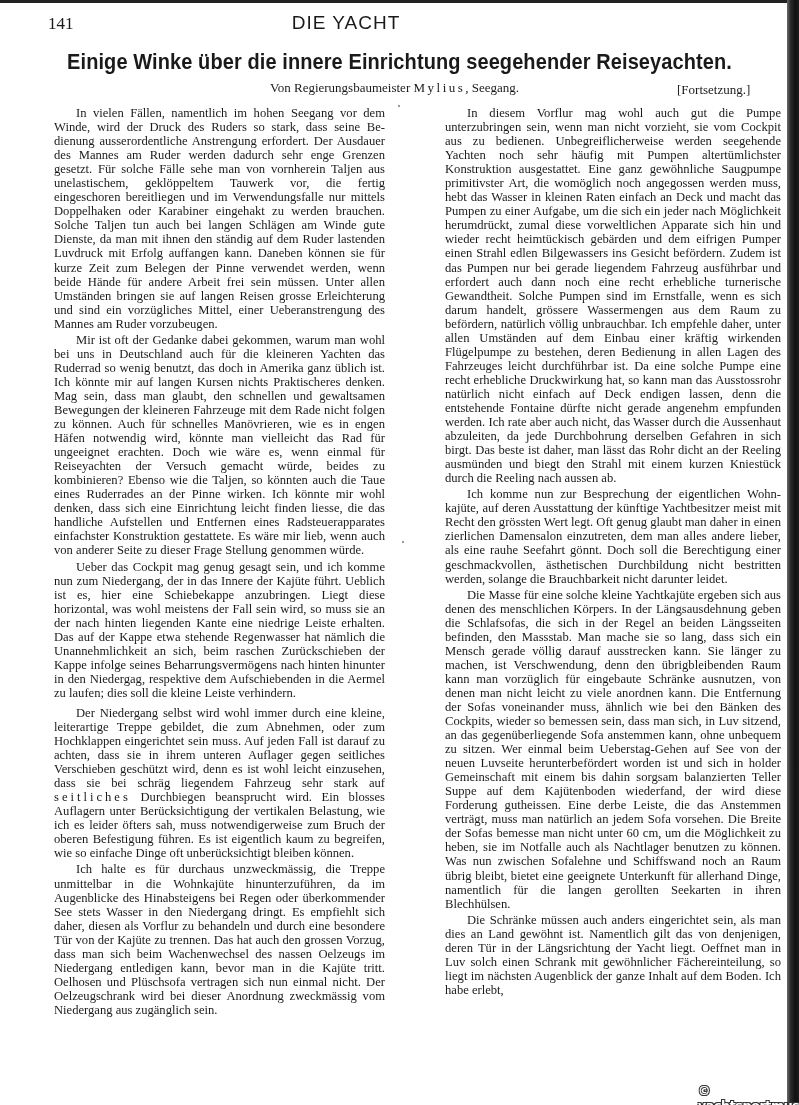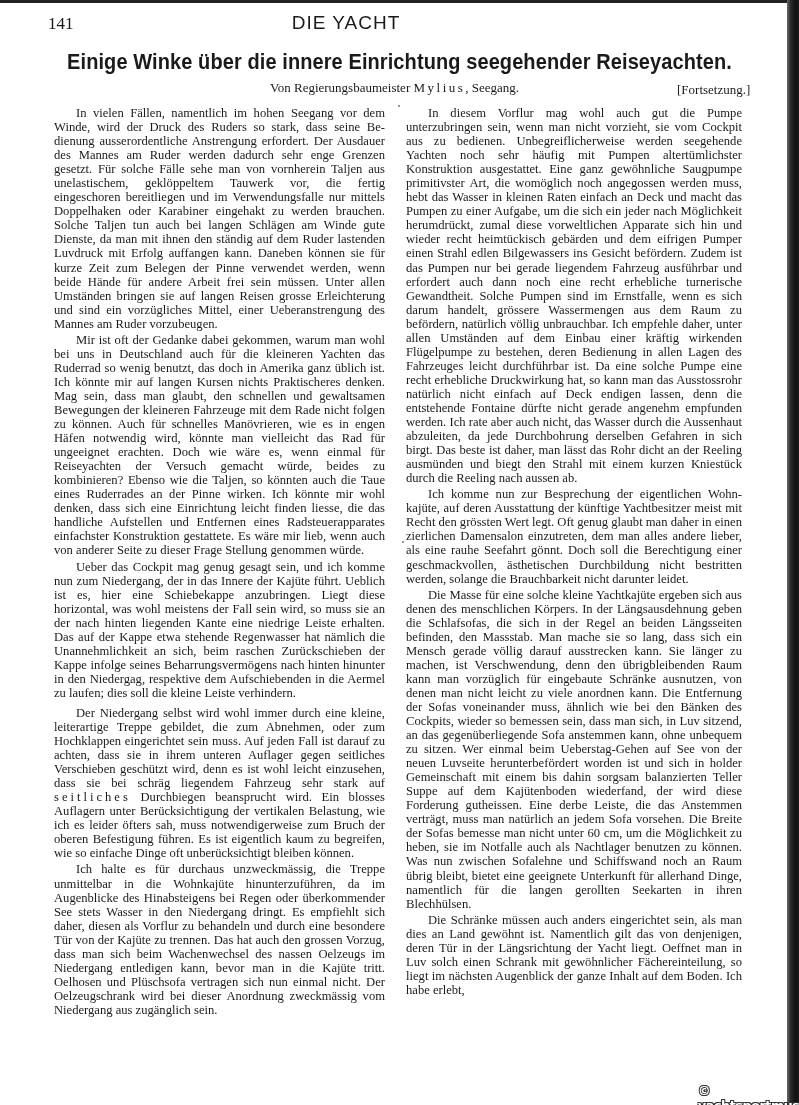--- a/index.html
+++ b/index.html
@@ -17,21 +17,21 @@
     font-family: "Liberation Sans", "DejaVu Sans", sans-serif; font-size: 19px; letter-spacing: 1px; }
   .title { position: absolute; left: 0; width: 799px; top: 50px; text-align: center;
     font-family: "Liberation Sans", "DejaVu Sans", sans-serif; font-weight: bold; font-size: 21.5px;
     transform: scaleX(0.93); transform-origin: center; letter-spacing: 0.1px; }
   .byline { position: absolute; left: 270px; top: 80px; font-size: 13px; }
   .byline .name { letter-spacing: 2.5px; }
   .continued { position: absolute; left: 677px; top: 82px; font-size: 13px; }
   .column { position: absolute; top: 104px; font-size: 12.6px; line-height: 14.05px;
     text-align: justify; hyphens: manual; }
   .col-left { left: 52px; width: 335px; }
-  .col-right { left: 404px; width: 340px; }
+  .col-right { left: 443px; width: 340px; }
   .column p { margin: 2px; text-indent: 22px; }
   .column p + p { margin-top: 2px; }
   .spaced { letter-spacing: 3px; }
   .watermark { position: absolute; left: 698px; top: 1083px; font-family: "DejaVu Sans", sans-serif;
     font-weight: bold; font-size: 12.5px; color: #fff;
     text-shadow: -1px -1px 0 #333, 1px -1px 0 #333, -1px 1px 0 #333, 1px 1px 0 #333; letter-spacing: -0.3px; }
   .speck { position: absolute; width: 2px; height: 2px; background: #777; border-radius: 1px; }
 </style>
 </head>
 <body>

